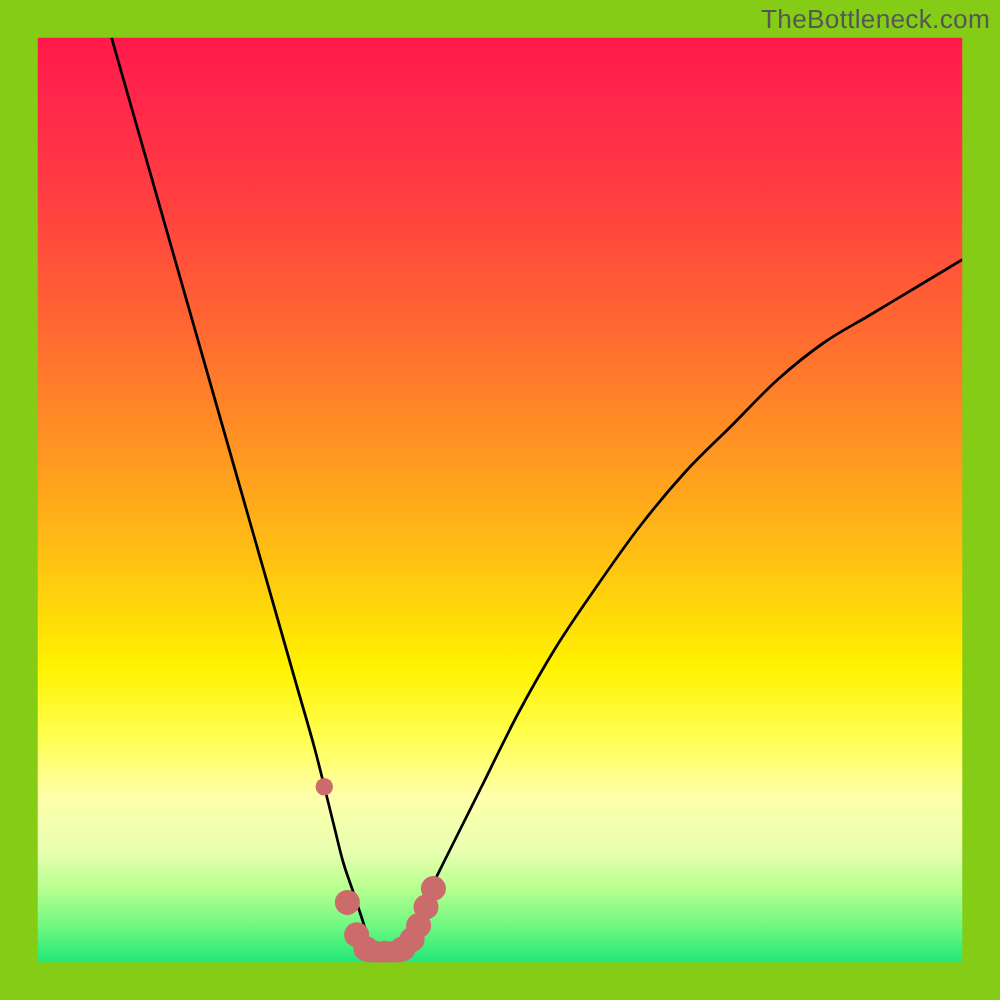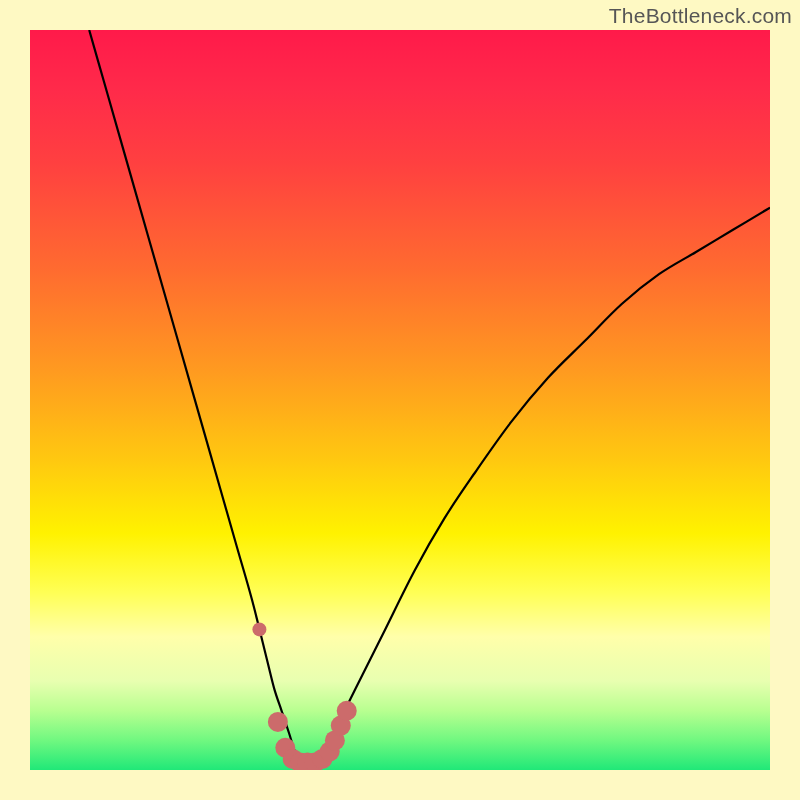--- a/index.html
+++ b/index.html
@@ -7,21 +7,21 @@
     padding: 0;
     width: 800px;
     height: 800px;
     overflow: hidden;
     background: #000;
     font-family: Arial, Helvetica, sans-serif;
   }
   .frame {
     position: absolute;
     inset: 0;
-    background: #fef9c3;
+    background: #84cc16;
   }
   .plot-area {
     position: absolute;
     left: 30px;
     top: 30px;
     width: 740px;
     height: 740px;
     overflow: hidden;
   }
   .gradient-bg {

